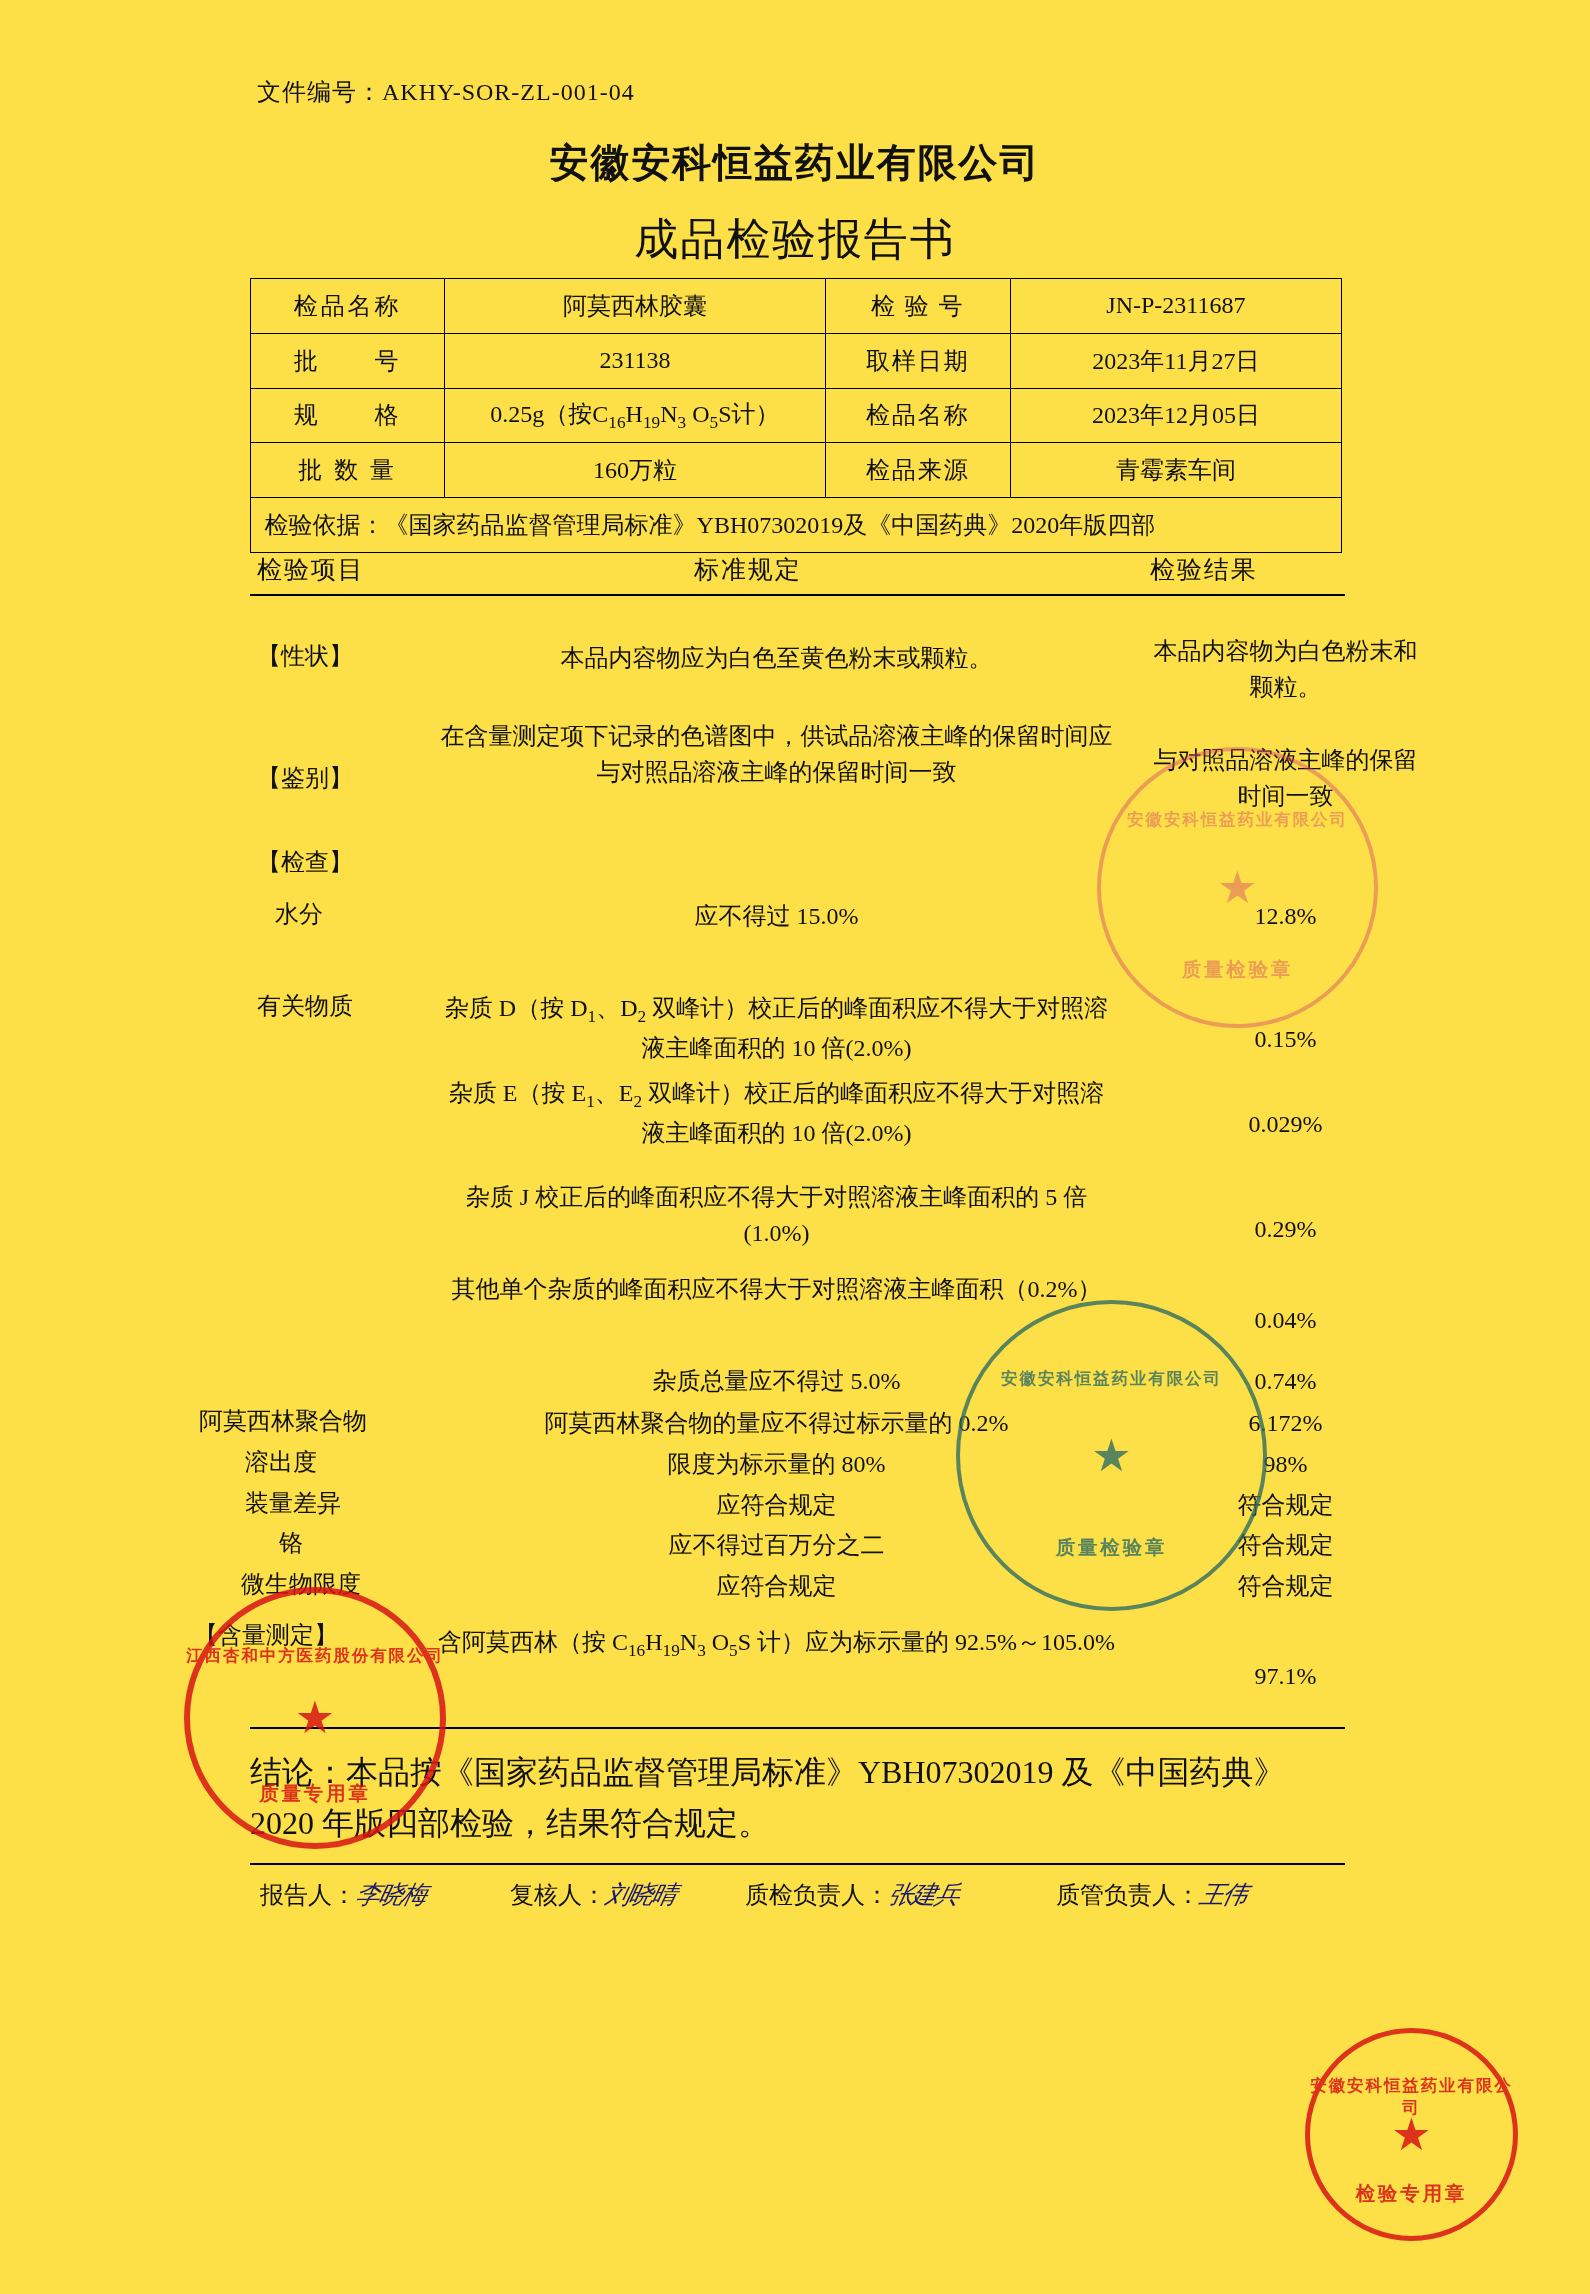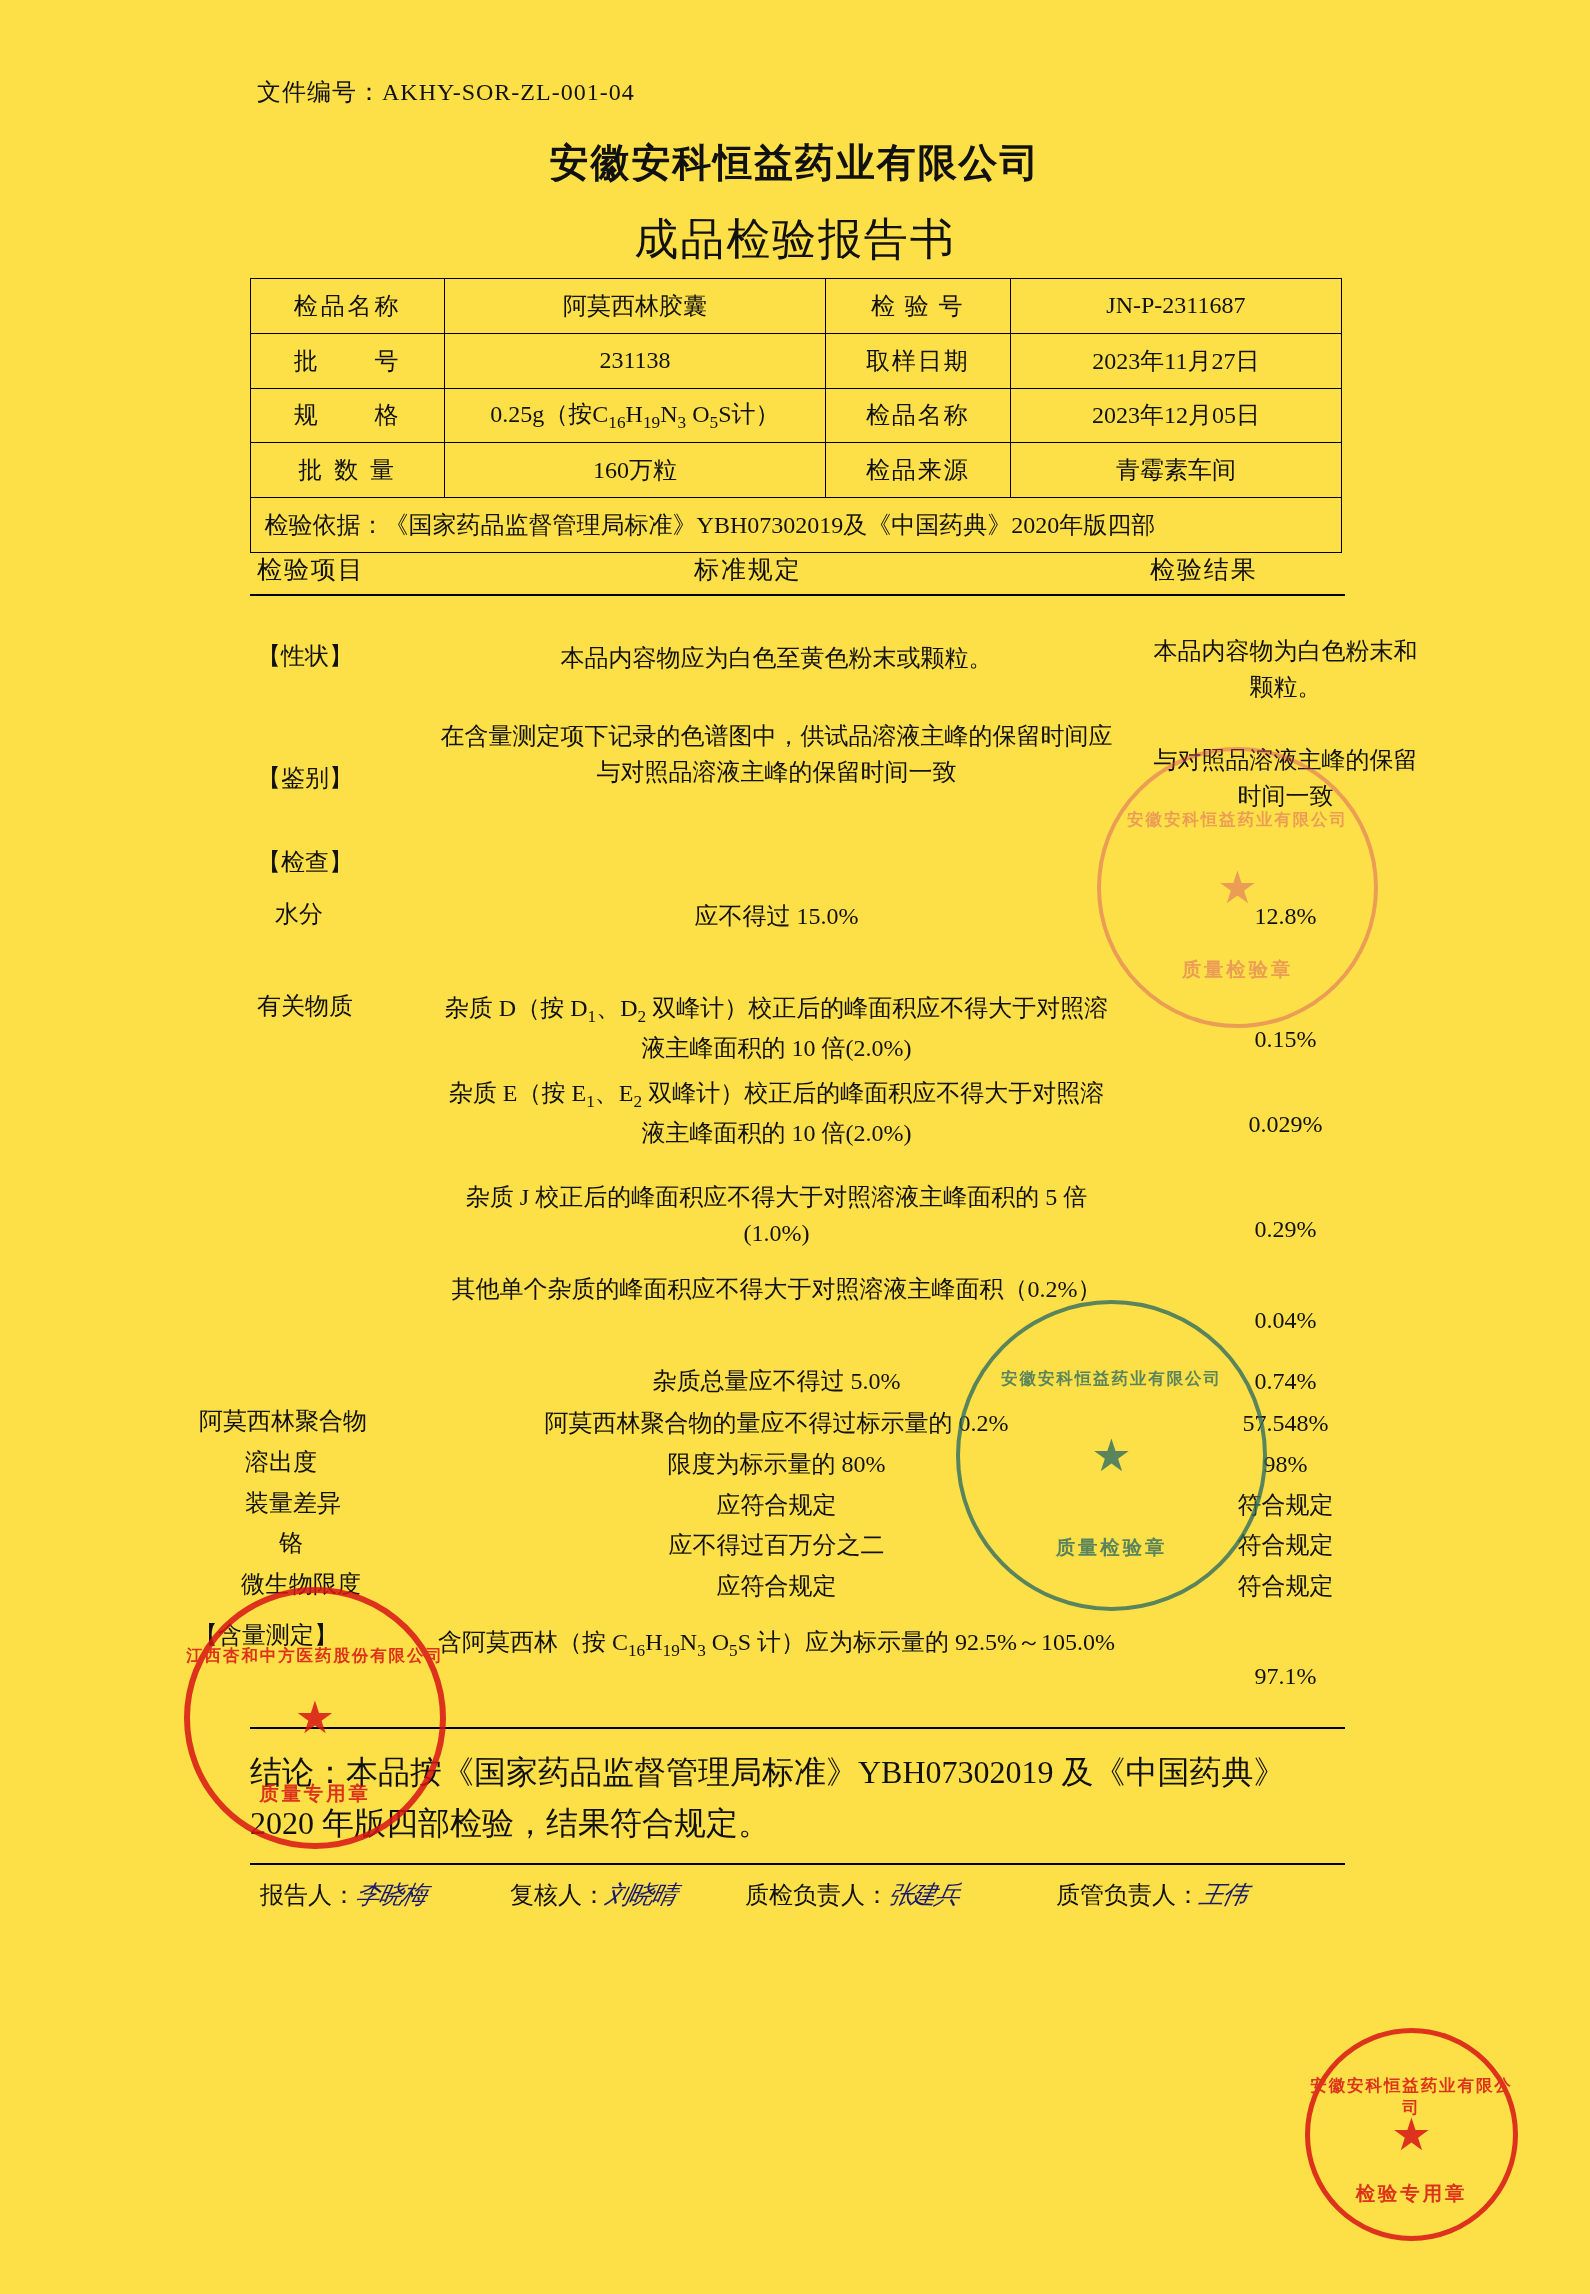--- a/index.html
+++ b/index.html
@@ -283,21 +283,21 @@
   <div class="res" style="left:1145px; top:1211px; width:281px;">0.29%</div>
 
   <div class="spec" style="left:437px; top:1271px; width:679px;">其他单个杂质的峰面积应不得大于对照溶液主峰面积（0.2%）</div>
   <div class="res" style="left:1145px; top:1302px; width:281px;">0.04%</div>
 
   <div class="spec" style="left:437px; top:1363px; width:679px;">杂质总量应不得过 5.0%</div>
   <div class="res" style="left:1145px; top:1363px; width:281px;">0.74%</div>
 
   <div class="row-label" style="left:199px; top:1405px;">阿莫西林聚合物</div>
   <div class="spec" style="left:437px; top:1405px; width:679px;">阿莫西林聚合物的量应不得过标示量的 0.2%</div>
-  <div class="res" style="left:1145px; top:1405px; width:281px;">57.548%</div>
+  <div class="res" style="left:1145px; top:1405px; width:281px;">6.172%</div>
 
   <div class="row-label" style="left:245px; top:1446px;">溶出度</div>
   <div class="spec" style="left:437px; top:1446px; width:679px;">限度为标示量的 80%</div>
   <div class="res" style="left:1145px; top:1446px; width:281px;">98%</div>
 
   <div class="row-label" style="left:245px; top:1487px;">装量差异</div>
   <div class="spec" style="left:437px; top:1487px; width:679px;">应符合规定</div>
   <div class="res" style="left:1145px; top:1487px; width:281px;">符合规定</div>
 
   <div class="row-label" style="left:279px; top:1527px;">铬</div>

